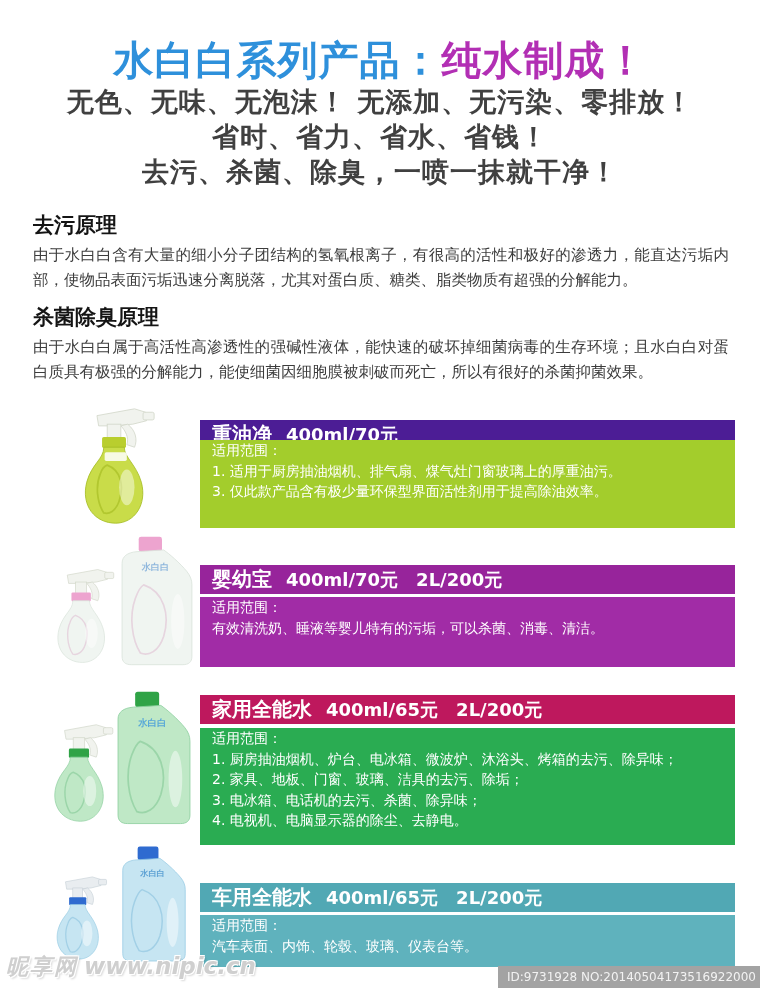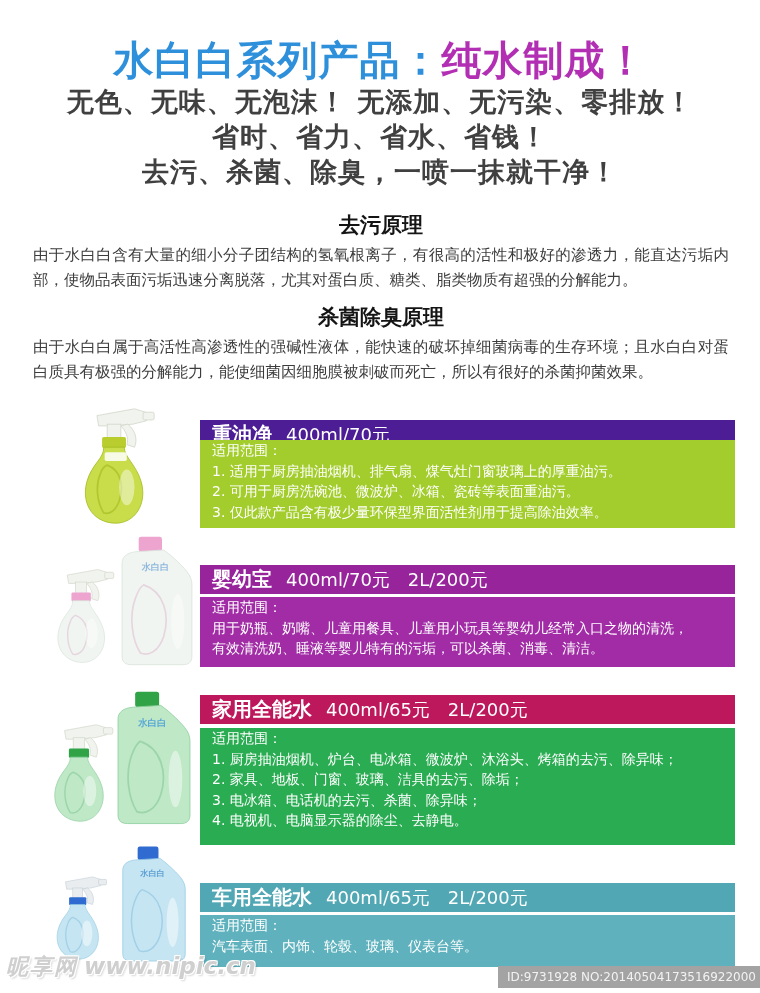--- a/index.html
+++ b/index.html
@@ -8,27 +8,27 @@
     font-family:"DejaVu Sans",sans-serif;overflow:hidden;
   }
   
   .headline{position:absolute;left:0;top:36px;width:760px;text-align:center;font-weight:bold;}
   .h-line1{font-size:40px;line-height:48px;letter-spacing:1px;}
   .h-main{color:#2e90db;}
   .h-accent{color:#b22fb4;}
   .h-line{font-size:27px;line-height:35px;color:#404040;letter-spacing:1px;}
   
   .principles{position:absolute;left:33px;top:203px;width:696px;color:#3c3c3c;}
-  .pr-head{font-size:21px;font-weight:bold;color:#141414;margin:8px 0 4px 0;text-align:center;}
+  .pr-head{font-size:21px;font-weight:bold;color:#141414;margin:8px 0 4px 0;}
   .pr-body{font-size:15.5px;line-height:25px;text-align:justify;margin:0 0 10px 0;}
   
   .p-header{position:absolute;left:200px;width:535px;height:29px;display:flex;align-items:center;
     color:#ffffff;padding:0;box-sizing:border-box;}
   .p-name{font-size:20px;font-weight:bold;margin:0 14px 0 12px;white-space:pre;}
-  .p-specs{font-size:18px;white-space:pre;}
+  .p-specs{font-size:18px;white-space:pre;font-weight:bold;}
   .p-body{position:absolute;left:200px;width:535px;color:#ffffff;font-size:14px;line-height:20.5px;
     padding:0 12px;box-sizing:border-box;}
   .p-body div{white-space:nowrap;overflow:hidden;}
   
   .art{position:absolute;}
   .art svg{position:absolute;bottom:0;}
   .trig{fill:#f1f3ee;stroke:#d3d8cb;stroke-width:1;}
   .hl{fill:rgba(255,255,255,0.45);}
   .leaf{fill:none;stroke-width:2;opacity:.75;}
   .lab{fill:rgba(255,255,255,0.85);}
@@ -94,21 +94,20 @@
       <rect class="lab" x="37" y="59" width="26" height="10" rx="2"></rect>
     </svg>
   </div>
   <div class="p-header" style="top: 420px; background-color: #4c1d95;">
     <span class="p-name">重油净</span>
     <span class="p-specs">400ml/70元</span>
   </div>
   <div class="p-body" style="top: 440px; height: 88px; background-color: rgb(163, 205, 44);">
     <div>适用范围：</div>
     <div>1. 适用于厨房抽油烟机、排气扇、煤气灶门窗玻璃上的厚重油污。</div>
-    <div>2. 可用于厨房洗碗池、微波炉、冰箱、瓷砖等表面重油污。</div>
     <div>3. 仅此款产品含有极少量环保型界面活性剂用于提高除油效率。</div>
   </div>
 
   <div class="art v-white" style="left:42px;top:535px;width:158px;height:133px;">
     <svg width="88" height="104" viewBox="0 0 110 150" style="left:0;">
       <path class="trig" d="M28,16 L72,8 L85,12 L86,22 L70,26 L45,28 L30,28 Z"></path>
       <rect class="trig" x="82" y="12" width="13" height="9" rx="2"></rect>
       <path class="trig" d="M64,26 C73,33 76,44 72,53 L63,50 C66,42 61,33 56,28 Z"></path>
       <rect class="trig" x="40" y="26" width="16" height="17"></rect>
       <rect class="neck" x="34" y="41" width="28" height="13" rx="2"></rect>
@@ -123,21 +122,20 @@
       <ellipse class="hl" cx="75" cy="104" rx="8" ry="33"></ellipse>
       <text class="brand" x="48" y="42" text-anchor="middle">水白白</text>
     </svg>
   </div>
   <div class="p-header" style="top: 565px; background-color: rgb(151, 36, 155);">
     <span class="p-name">婴幼宝</span>
     <span class="p-specs">400ml/70元　2L/200元</span>
   </div>
   <div class="p-body" style="top: 597px; height: 70px; background-color: rgb(161, 44, 166);">
     <div>适用范围：</div>
-    <div>用于奶瓶、奶嘴、儿童用餐具、儿童用小玩具等婴幼儿经常入口之物的清洗，</div>
     <div>有效清洗奶、睡液等婴儿特有的污垢，可以杀菌、消毒、清洁。</div>
   </div>
 
   <div class="art v-green" style="left:38px;top:690px;width:160px;height:137px;">
     <svg width="92" height="108" viewBox="0 0 110 150" style="left:0;">
       <path class="trig" d="M28,16 L72,8 L85,12 L86,22 L70,26 L45,28 L30,28 Z"></path>
       <rect class="trig" x="82" y="12" width="13" height="9" rx="2"></rect>
       <path class="trig" d="M64,26 C73,33 76,44 72,53 L63,50 C66,42 61,33 56,28 Z"></path>
       <rect class="trig" x="40" y="26" width="16" height="17"></rect>
       <rect class="neck" x="34" y="41" width="28" height="13" rx="2"></rect>

